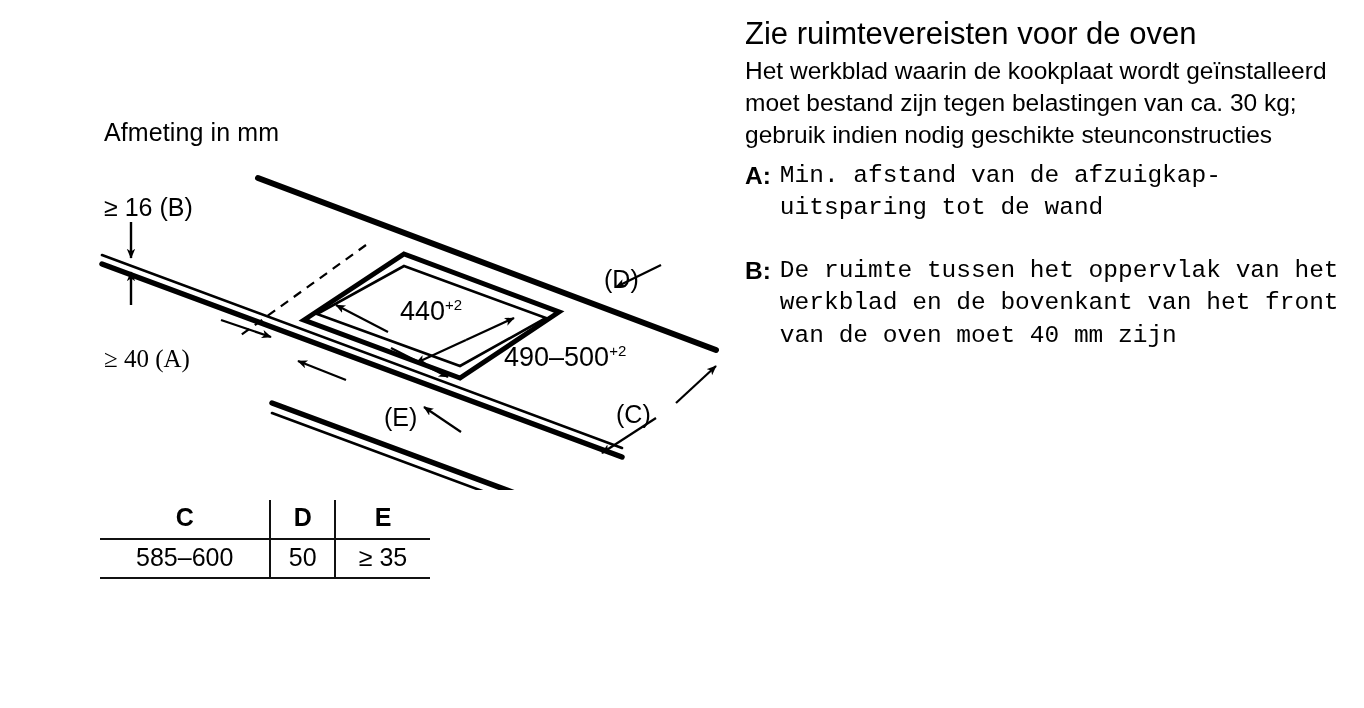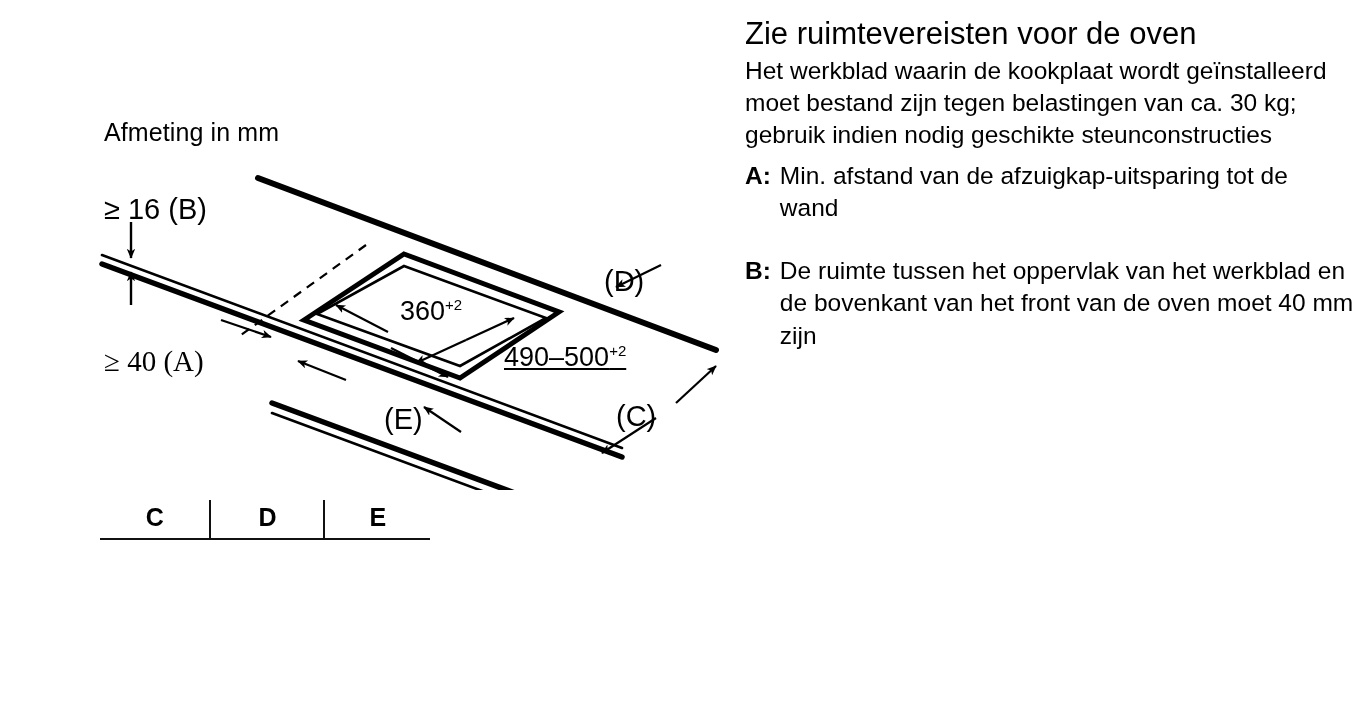--- a/index.html
+++ b/index.html
@@ -18,48 +18,48 @@
   .drawing-col{position:absolute;left:0;top:0;width:730px;height:598px;margin-left:36px;}
 
   .caption{
     position:absolute;left:68px;top:118px;
     font-size:25px;letter-spacing:.1px;white-space:nowrap;
   }
 
   svg.figure{position:absolute;left:0;top:150px;width:730px;height:340px;}
 
   
-  .lbl{position:absolute;white-space:nowrap;font-size:29px;}
+  .lbl{position:absolute;white-space:nowrap;font-size:25px;}
   .lbl-b16{left:68px;top:193px;}
   .lbl-a40{left:68px;top:345px;font-family:Liberation Serif, serif;}
   .lbl-d{left:568px;top:265px;}
   .lbl-c{left:580px;top:400px;}
   .lbl-e{left:348px;top:403px;}
   .dim{position:absolute;white-space:nowrap;font-size:27px;}
   .dim sup{font-size:15px;vertical-align:super;line-height:0;}
   .dim-560{left:364px;top:296px;}
-  .dim-490{left:468px;top:342px;text-decoration:underline;}
+  .dim-490{left:468px;top:342px;}
 
   
   .table-wrap{position:absolute;left:64px;top:500px;width:350px;}
   table.dimtable{border-collapse:collapse;width:330px;font-size:25px;}
   table.dimtable th,table.dimtable td{
     text-align:center;padding:3px 6px 5px 6px;font-weight:normal;
   }
   table.dimtable th{font-weight:bold;padding-bottom:6px;}
   table.dimtable .cl{border-left:2px solid #111;}
   table.dimtable tr.head th{border-bottom:2px solid #111;}
   table.dimtable tr.r1 td{border-bottom:2px solid #111;}
   table.dimtable td,table.dimtable th{white-space:nowrap;}
 
   
   .text-col{position:absolute;left:745px;top:0;width:610px;height:708px;}
   .note{position:absolute;display:flex;align-items:flex-start;font-size:24.5px;line-height:1.32;}
   .note .key{font-weight:bold;flex:0 0 auto;margin-right:9px;}
-  .note .body{flex:1 1 auto;}
+  .note .body{flex:1 1 auto;font-family:Liberation Mono, monospace;}
   .note-a{top:160px;left:0;width:600px;}
   .note-b{top:255px;left:0;width:610px;}
   .note-see{top:408px;left:38px;width:570px;font-size:31px;line-height:1.32;margin-top:14px;}
   .note-load{top:505px;left:0;width:600px;font-size:24.5px;line-height:1.3;}
 </style>
 </head>
 <body>
 
 <div class="page">
 
@@ -121,30 +121,35 @@
 
       <line x1="425" y1="282" x2="388" y2="257" stroke="#000" stroke-width="2.2" marker-end="url(#ah)"></line>
     </svg>
 
     <div class="lbl lbl-b16"><span>≥ 16 (B)</span></div>
     <div class="lbl lbl-a40"><span>≥ 40 (A)</span></div>
     <div class="lbl lbl-d"><span>(D)</span></div>
     <div class="lbl lbl-c"><span>(C)</span></div>
     <div class="lbl lbl-e"><span>(E)</span></div>
 
-    <div class="dim dim-560"><span>360</span><sup>+2</sup></div>
+    <div class="dim dim-560"><span>440</span><sup>+2</sup></div>
     <div class="dim dim-490"><span>490–500</span><sup>+2</sup></div>
 
     <div class="table-wrap">
       <table class="dimtable">
         <tbody>
           <tr class="head">
             <th>C</th>
             <th class="cl">D</th>
             <th class="cl">E</th>
+          </tr>
+          <tr class="r1">
+            <td>585–600</td>
+            <td class="cl">50</td>
+            <td class="cl">≥ 35</td>
           </tr>
         </tbody>
       </table>
     </div>
   </div>
 
   <div class="text-col">
 
     <div class="note note-a">
       <span class="key">A:</span>

